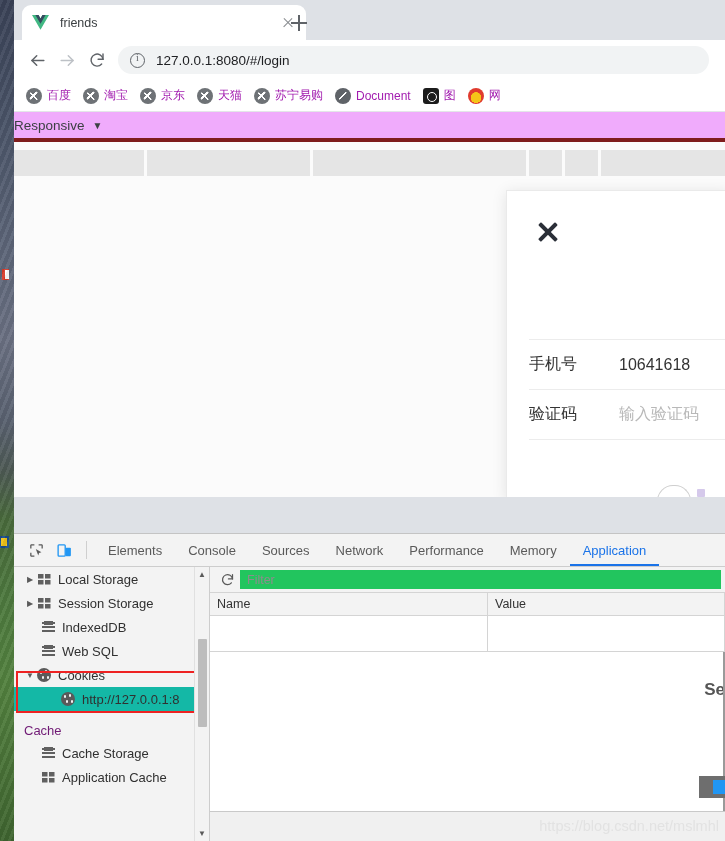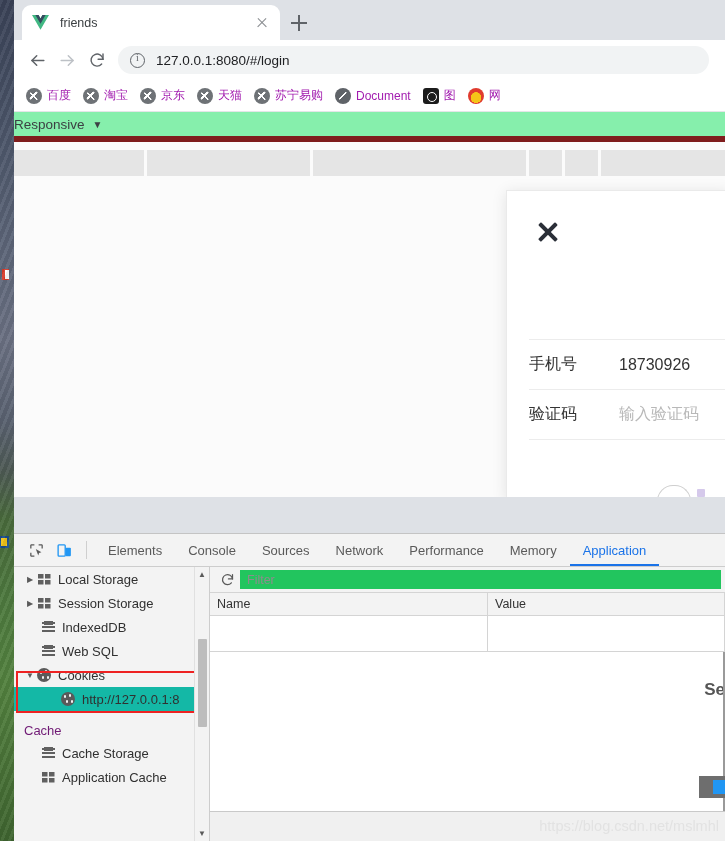--- a/index.html
+++ b/index.html
@@ -36,21 +36,21 @@
     position: absolute; left: 14px; top: 0; width: 711px; height: 841px;
     background: #dee1e6;
     overflow: hidden;
   }
 
   
   .tabstrip {
     position: relative; height: 40px; background: #dee1e6;
   }
   .tab {
-    position: absolute; left: 8px; top: 5px; width: 258px; height: 35px;
+    position: absolute; left: 8px; top: 5px; width: 284px; height: 35px;
     background: #fff; border-radius: 9px 9px 0 0;
     display: flex; align-items: center; padding: 0 10px;
   }
   .favicon-vue { width: 17px; height: 15px; flex: none; margin-right: 11px; }
   .tab-title {
     font-size: 12.5px; color: #3c4043; flex: 1;
     white-space: nowrap; overflow: hidden; text-overflow: ellipsis;
   }
   .tab-close {
     width: 16px; height: 16px; flex: none; position: relative; opacity: .75;
@@ -126,23 +126,23 @@
       linear-gradient(135deg, transparent 40%, #fff 40% 52%, transparent 52%);}
   .ico-dark { background: #1c1c1c; border-radius: 3px; position: relative; }
   .ico-dark::after {
     content: ""; position: absolute; left: 4px; top: 4px; width: 8px; height: 8px;
     border-radius: 50%; border: 1.6px solid #fff; background: #1c1c1c;
   }
   .ico-red { background: radial-gradient(circle at 50% 60%, #f5c518 0 42%, #e03b2e 44% 100%); }
 
   
   .devtoolbar {
-    height: 30px; background: #86efac;
+    height: 30px; background: #f0abfc;
     display: flex; align-items: center; justify-content: flex-start;
-    padding-right: 82px; border-bottom: 6px solid #7f1d1d;
+    padding-right: 82px; border-bottom: 4px solid #7f1d1d;
   }
   .devtoolbar-label { font-size: 13.5px; color: #3c4043; }
   .caret-down { margin-left: 8px; font-size: 10px; color: #3c4043; }
 
   
   .viewport {
     position: relative; height: 355px; background: #fbfbfb; overflow: hidden;
   }
   .segbar {
     position: absolute; left: 0; top: 8px; width: 711px; height: 26px;
@@ -430,21 +430,21 @@
       <div class="seg s4"></div>
       <div class="seg s5"></div>
       <div class="seg s6"></div>
     </div>
 
     <div class="modal">
       <div class="modal-close"></div>
 
       <div class="form-row r1">
         <span class="form-label">手机号</span>
-        <span class="form-value">18730926</span>
+        <span class="form-value">10641618</span>
       </div>
 
       <div class="form-row r2">
         <span class="form-label">验证码</span>
         <span class="form-value placeholder">输入验证码</span>
       </div>
 
       <div class="form-row bottom"></div>
 
       <div class="modal-footer-arc"></div>

